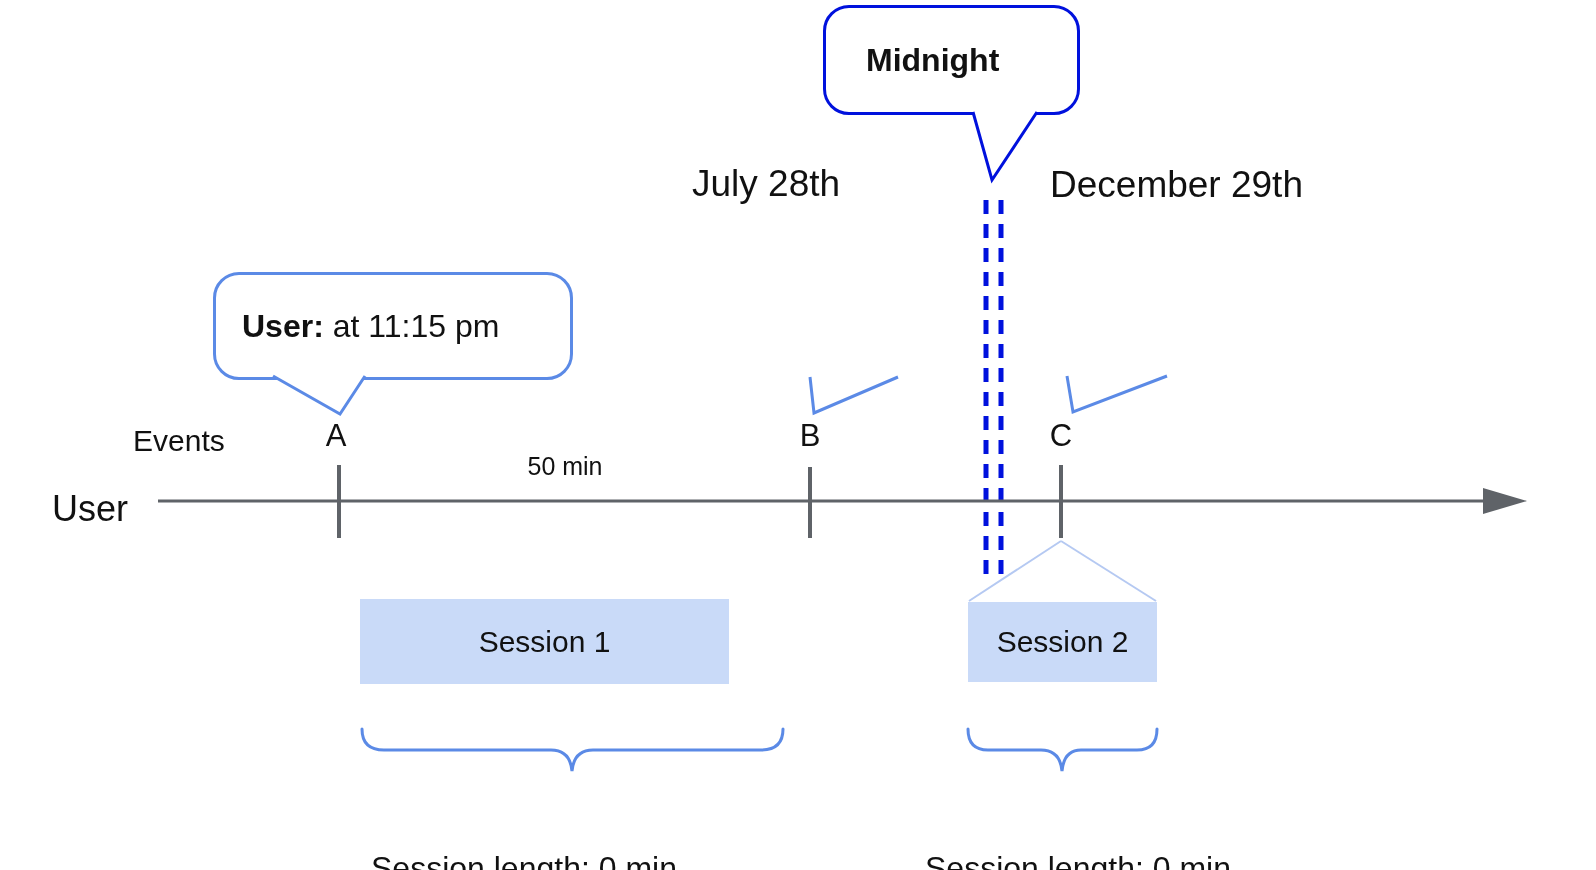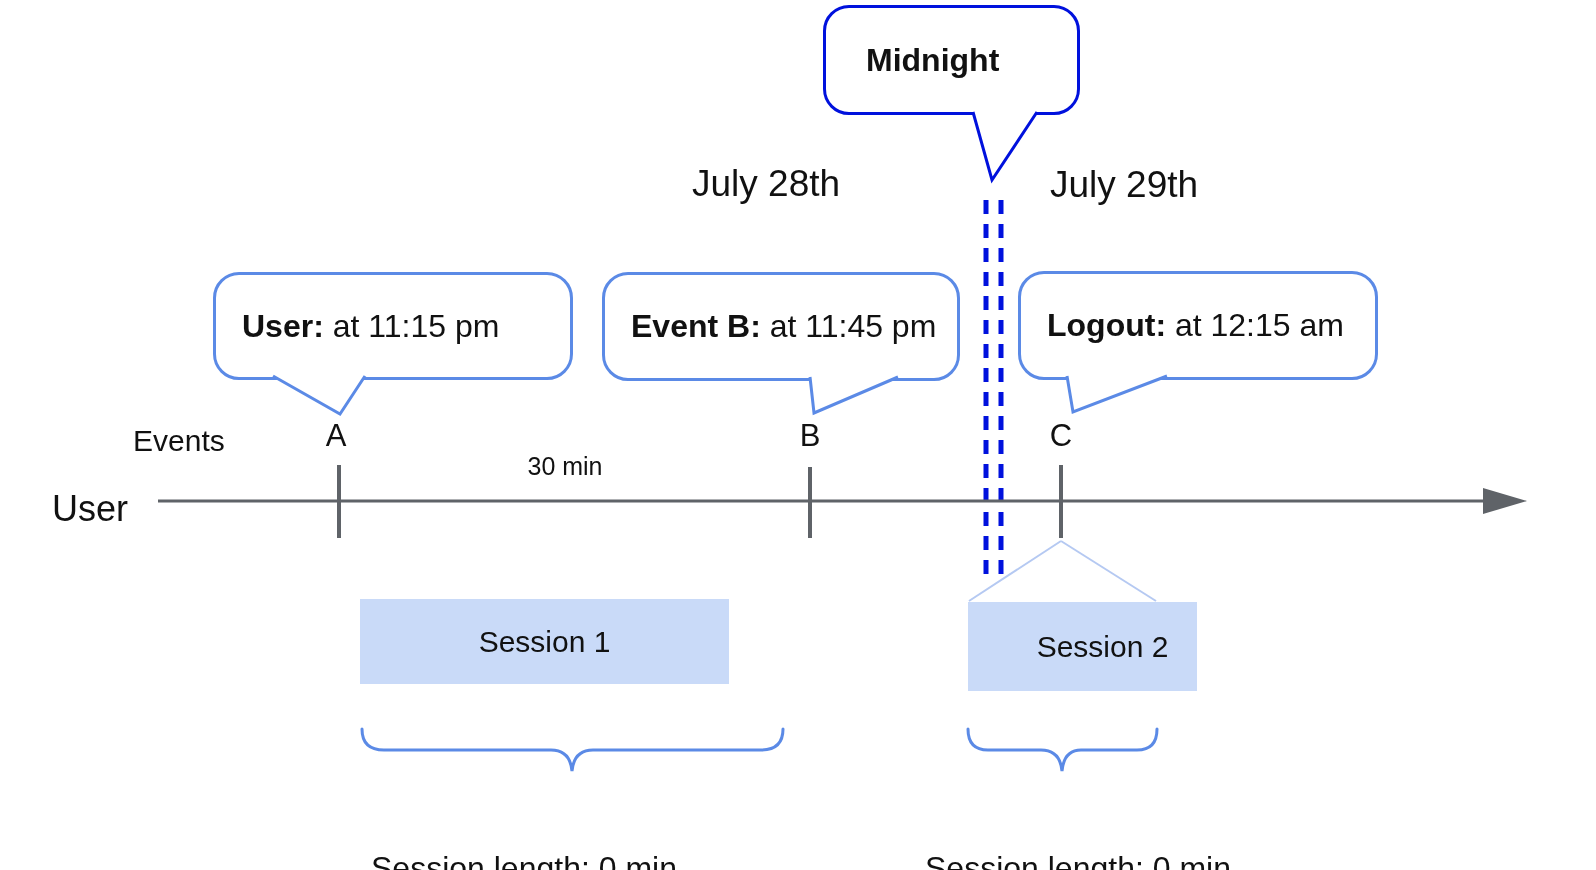--- a/index.html
+++ b/index.html
@@ -27,48 +27,42 @@
   }
   .session-length{font-size:32px;margin-top:40px;}
   svg.overlay{position:absolute;left:0;top:0;pointer-events:none;}
 </style>
 </head>
 <body>
 
 <div class="stage">
 
   <div class="abs date-label" style="left:692px;top:163px;text-align:right;">July 28th</div>
-  <div class="abs date-label" style="left:1050px;top:164px;">July 29th</div>
+  <div class="abs date-label" style="left:1050px;top:164px;">December 29th</div>
 
   <div class="callout midnight" style="left:823px;top:5px;width:257px;height:110px;padding-left:40px;">
     <span>Midnight</span>
   </div>
 
   <div class="callout" style="left:213px;top:272px;width:360px;height:108px;">
     <span><b>User:</b><span> at 11:15 pm</span></span>
   </div>
-  <div class="callout" style="left:602px;top:272px;width:358px;height:109px;">
-    <span><b>Event B:</b><span> at 11:45 pm</span></span>
-  </div>
-  <div class="callout" style="left:1018px;top:271px;width:360px;height:109px;">
-    <span><b>Logout:</b><span> at 12:15 am</span></span>
-  </div>
 
   <div class="abs axis-label" style="left:133px;top:424px;">Events</div>
   <div class="abs user-label" style="left:52px;top:488px;">User</div>
-  <div class="abs interval-label ctr" style="left:565px;top:452px;">30 min</div>
+  <div class="abs interval-label ctr" style="left:565px;top:452px;">50 min</div>
 
   <div class="abs marker-label ctr" style="left:336px;top:418px;">A</div>
   <div class="abs marker-label ctr" style="left:810px;top:418px;">B</div>
   <div class="abs marker-label ctr" style="left:1061px;top:418px;">C</div>
 
   <div class="session-box" style="left:360px;top:599px;width:369px;height:85px;">
     <span>Session 1</span>
   </div>
-  <div class="session-box" style="left:968px;top:602px;width:189px;height:89px;padding-left:40px;">
+  <div class="session-box" style="left:968px;top:602px;width:189px;height:80px;">
     <span>Session 2</span>
   </div>
 
   <div class="abs session-length ctr" style="left:524px;top:810px;">Session length: 0 min</div>
   <div class="abs session-length ctr" style="left:1078px;top:810px;">Session length: 0 min</div>
 
   <svg class="overlay" width="1596" height="870" viewBox="0 0 1596 870">
 
     <line x1="986" y1="200" x2="986" y2="578" stroke="#0011dd" stroke-width="5" stroke-dasharray="14 10"></line>
     <line x1="1001" y1="200" x2="1001" y2="578" stroke="#0011dd" stroke-width="5" stroke-dasharray="14 10"></line>

